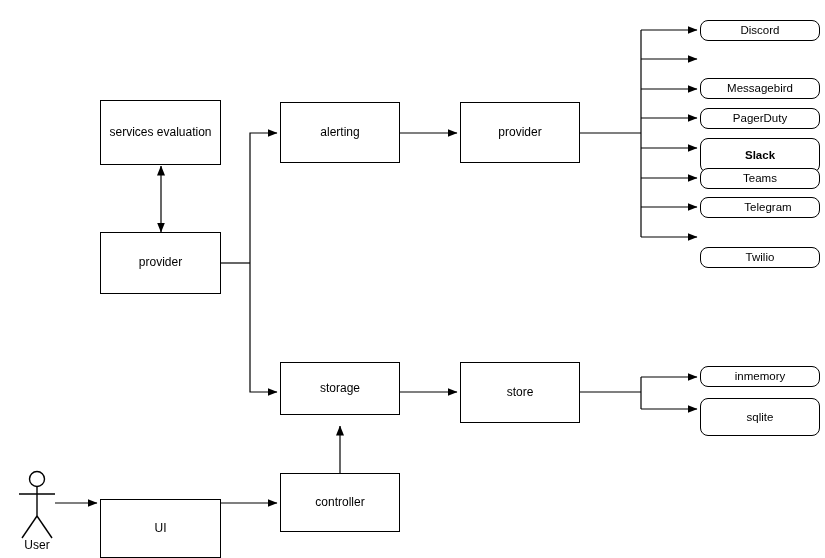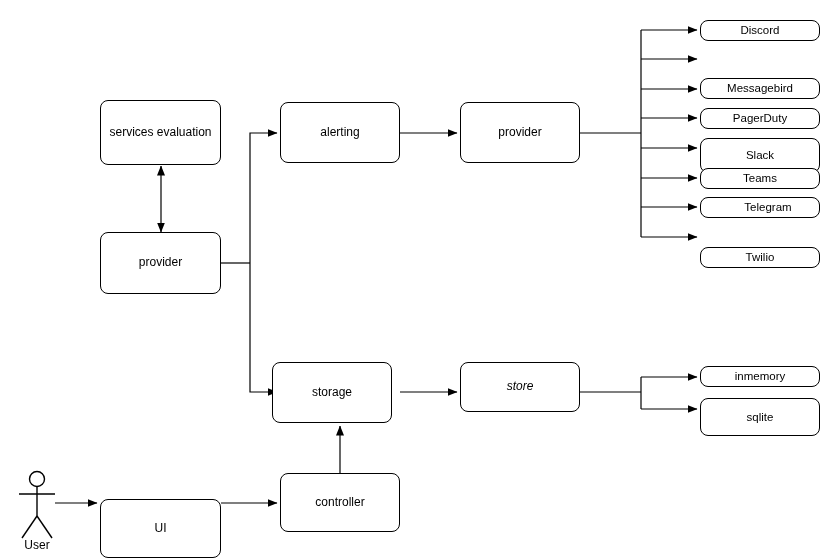--- a/index.html
+++ b/index.html
@@ -9,21 +9,21 @@
     background:#ffffff;
     font-family:"Liberation Sans","DejaVu Sans",sans-serif;
     overflow:hidden;
   }
   #edges{position:absolute;left:0;top:0;width:825px;height:558px;}
   .node{
     position:absolute;
     box-sizing:border-box;
     border:1px solid #000000;
     background:#ffffff;
-    border-radius:8px;
+    border-radius:0;
     display:flex;align-items:center;justify-content:center;
     color:#000000;
     font-size:12px;
     line-height:1.1;
     text-align:center;
     white-space:nowrap;
   }
   .node.leaf{border-radius:8px;font-size:11.5px;}
   .actor-label{
     position:absolute;
@@ -98,46 +98,46 @@
   </div>
 
   <div class="node" style="left:280px;top:102px;width:120px;height:61px;">
     <span>alerting</span>
   </div>
 
   <div class="node" style="left:460px;top:102px;width:120px;height:61px;">
     <span>provider</span>
   </div>
 
-  <div class="node" style="left:272px;top:362px;width:120px;height:61px;">
+  <div class="node" style="left:280px;top:362px;width:120px;height:53px;">
     <span>storage</span>
   </div>
 
-  <div class="node" style="left:460px;top:362px;width:120px;height:50px;font-style:italic;">
+  <div class="node" style="left:460px;top:362px;width:120px;height:61px;">
     <span>store</span>
   </div>
 
   <div class="node" style="left:100px;top:499px;width:121px;height:59px;">
     <span>UI</span>
   </div>
 
   <div class="node" style="left:280px;top:473px;width:120px;height:59px;">
     <span>controller</span>
   </div>
 
   <div class="node leaf" style="left:700px;top:20px;width:120px;height:21px;">
     <span>Discord</span>
   </div>
   <div class="node leaf" style="left:700px;top:78px;width:120px;height:21px;">
     <span>Messagebird</span>
   </div>
   <div class="node leaf" style="left:700px;top:108px;width:120px;height:21px;">
     <span>PagerDuty</span>
   </div>
-  <div class="node leaf" style="left:700px;top:138px;width:120px;height:35px;">
+  <div class="node leaf" style="left:700px;top:138px;width:120px;height:35px;font-weight:bold;">
     <span>Slack</span>
   </div>
   <div class="node leaf" style="left:700px;top:168px;width:120px;height:21px;">
     <span>Teams</span>
   </div>
   <div class="node leaf" style="left:700px;top:197px;width:120px;height:21px;padding-left:16px;">
     <span>Telegram</span>
   </div>
   <div class="node leaf" style="left:700px;top:227px;width:120px;height:21px;margin-top:20px;">
     <span>Twilio</span>

